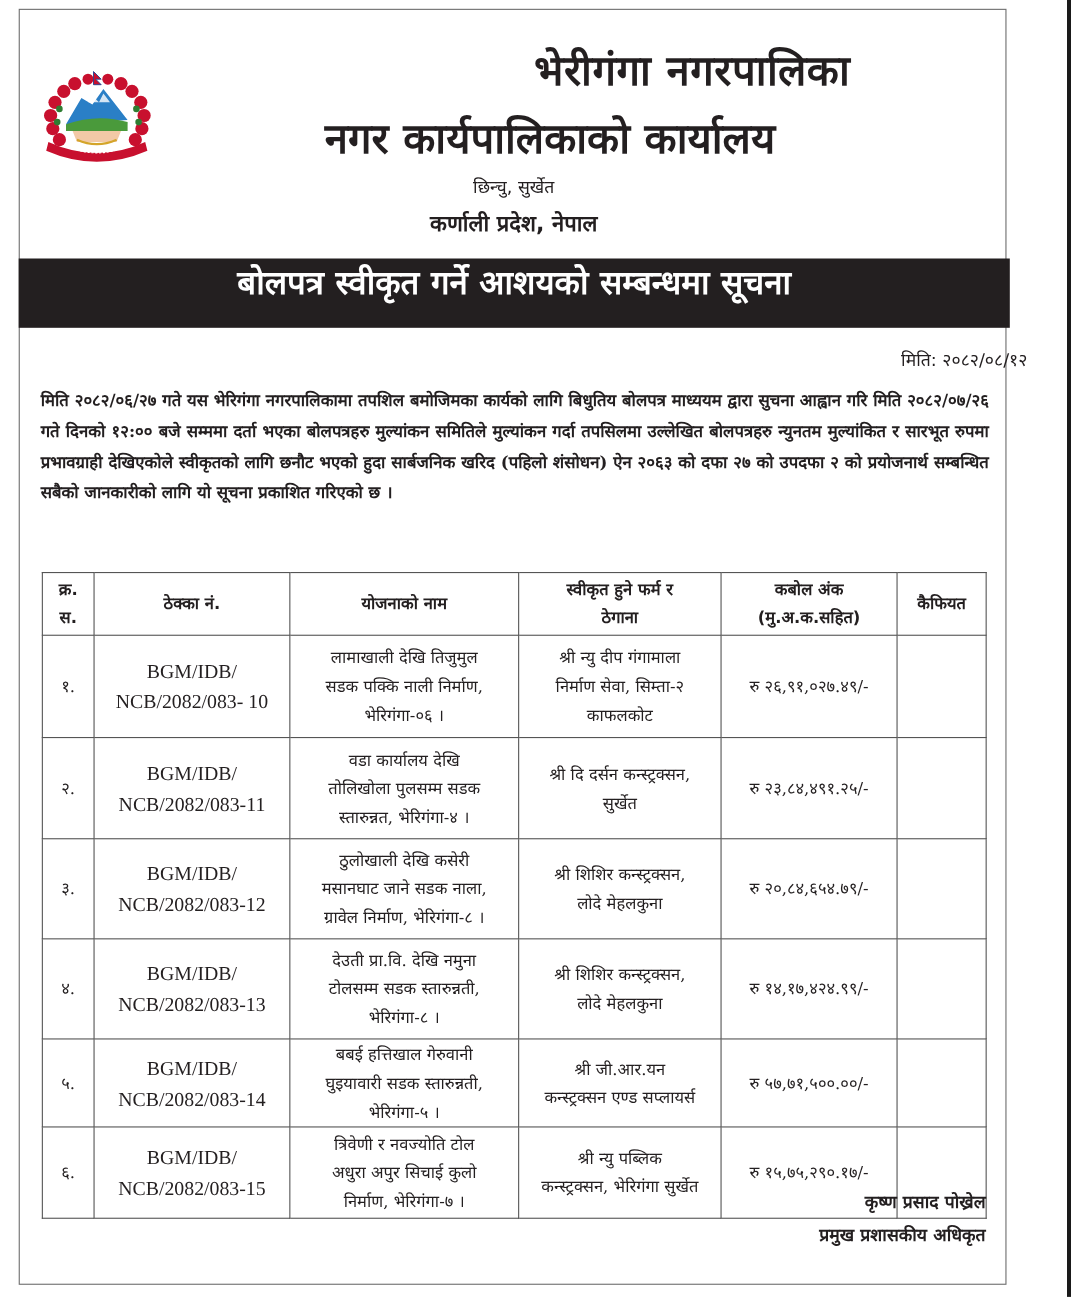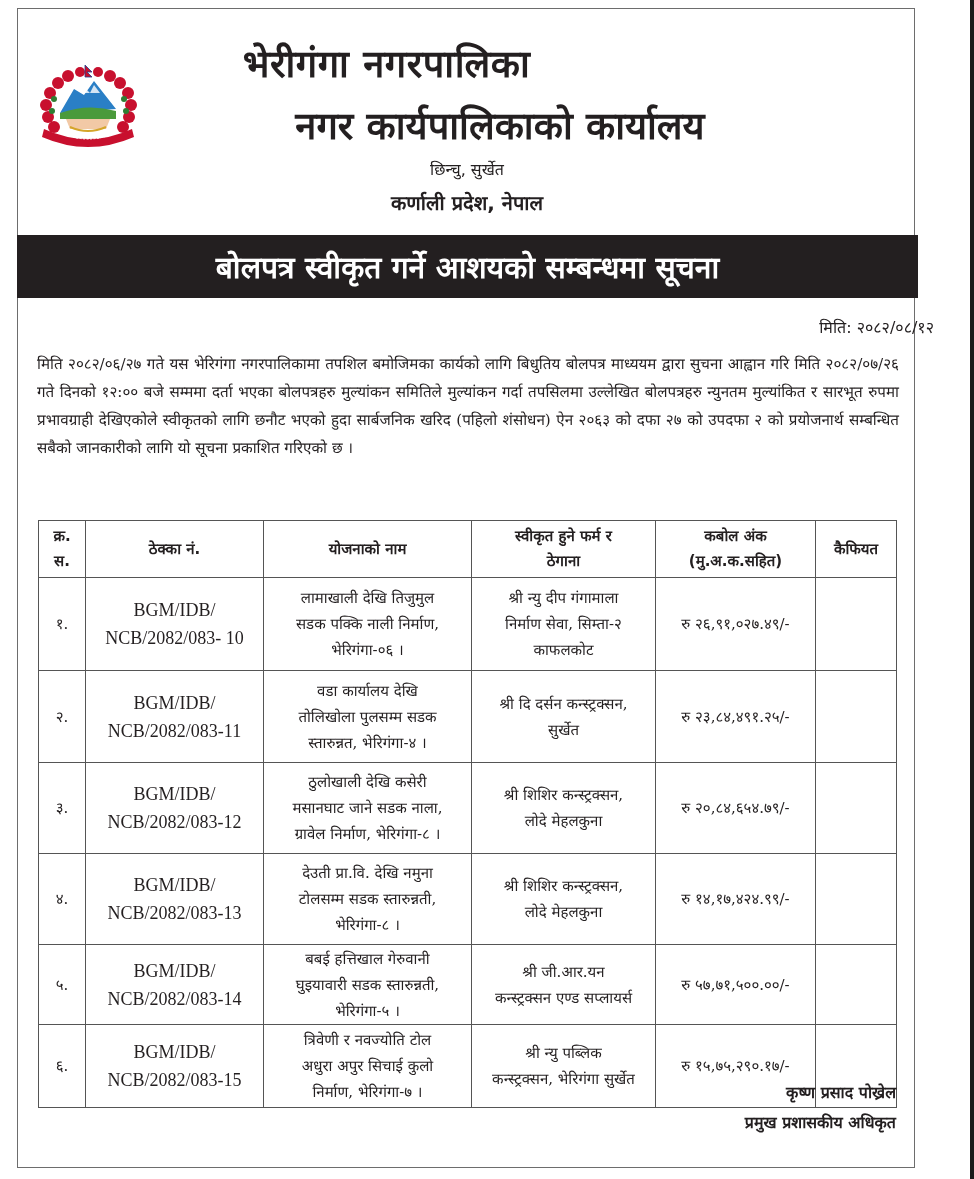--- a/index.html
+++ b/index.html
@@ -2,32 +2,32 @@
 <html><head>
   <meta charset="utf-8">
   <style>
     html, body { margin: 0; padding: 0; background: #ffffff; }
     body { width: 974px; height: 1179px; position: relative; overflow: hidden;
            font-family: "DejaVu Sans", sans-serif; color: #231f20; }
     .page-frame { position: absolute; left: 17px; top: 8px; width: 898px; height: 1160px;
                   border: 1.5px solid #6d6d6d; box-sizing: border-box; background: #fff; }
     .right-bar { position: absolute; left: 970px; top: 0; width: 4px; height: 1179px; background: #1a1a1a; }
     .emblem { position: absolute; left: 36px; top: 63px; width: 104px; height: 88px; }
-    .head-title1 { position: absolute; left: 0; width: 773px; top: 36px; text-align: center;
+    .head-title1 { position: absolute; left: 0; width: 773px; top: 36px; text-align: right;
                    font-family: "DejaVu Sans", sans-serif; font-size: 38px; font-weight: bold; letter-spacing: 0.5px; }
     .head-title2 { position: absolute; left: 120px; width: 760px; top: 98px; text-align: center;
                    font-size: 38px; font-weight: bold; }
     .head-addr1 { position: absolute; left: 0; width: 934px; top: 158px; text-align: center; font-size: 16px; font-weight: normal; }
     .head-addr2 { position: absolute; left: 0; width: 934px; top: 189px; text-align: center; font-size: 20px; font-weight: bold; }
     .banner { position: absolute; left: 17px; top: 235px; width: 901px; height: 63px; background: #231f20;
-              color: #ffffff; display: flex; align-items: center; justify-content: center;
+              color: #ffffff; display: flex; justify-content: center;
               font-size: 30px; font-weight: bold; }
     .date-line { position: absolute; left: 0; width: 934px; top: 316px; text-align: right; font-size: 16px; font-weight: normal; }
     .body-para { position: absolute; left: 37px; width: 862px; top: 350px; font-family: "DejaVu Serif", serif;
-                 font-size: 15.2px; line-height: 28px; text-align: justify; text-align-last: left; }
+                 font-size: 15.2px; line-height: 28px; text-align: justify; text-align-last: left; font-weight: bold; }
     table.bids { position: absolute; left: 38px; top: 481px; width: 858px; border-collapse: collapse;
                  table-layout: fixed; margin-top: 39px; }
     table.bids td, table.bids th { border: 1.5px solid #555; text-align: center; vertical-align: middle; padding: 0 4px; }
     table.bids th { font-size: 15px; font-weight: bold; line-height: 25px; height: 56px; }
     table.bids td { font-family: "DejaVu Serif", serif; font-size: 15px; line-height: 26px; }
     table.bids td.code { font-family: "Liberation Serif", serif; font-size: 18px; line-height: 28px; }
     table.bids td.num { font-size: 15px; }
     .row-1 { height: 93px; } .row-2 { height: 92px; } .row-3 { height: 91px; }
     .row-4 { height: 91px; } .row-5 { height: 80px; } .row-6 { height: 83px; }
     .cell-line { display: block; }

